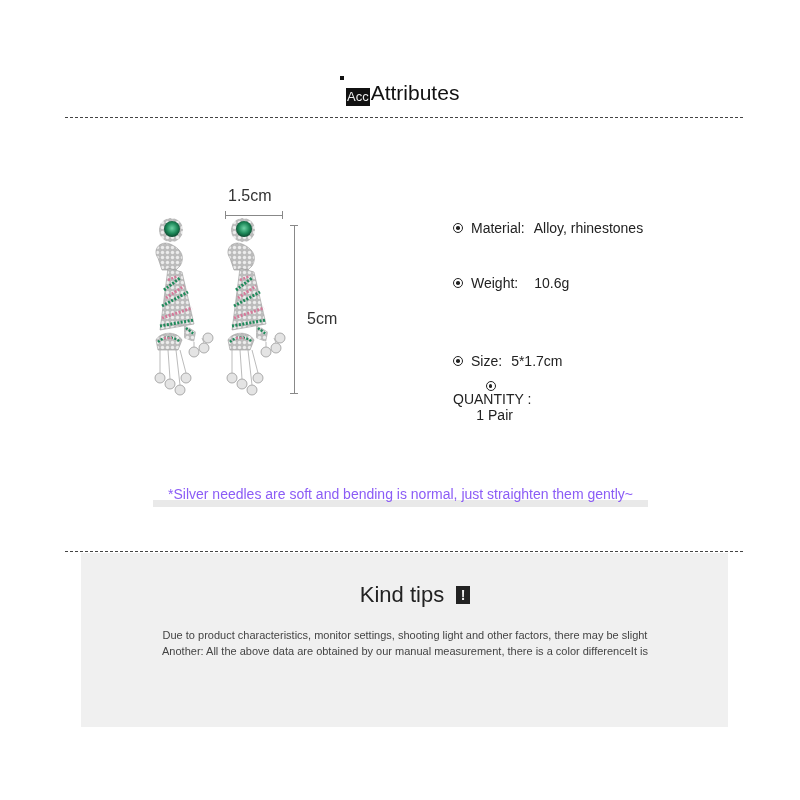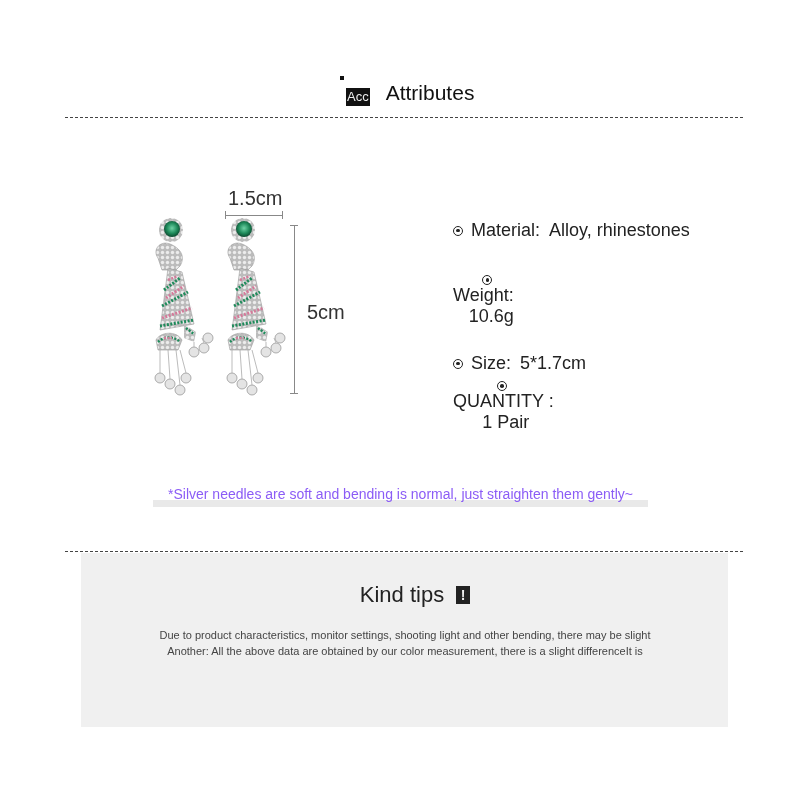--- a/index.html
+++ b/index.html
@@ -5,30 +5,30 @@
   html, body { margin:0; padding:0; background:#ffffff; }
   body { width:800px; height:800px; position:relative; overflow:hidden;
          font-family:"Liberation Sans", sans-serif; color:#222; }
   .abs { position:absolute; }
 
   
   .title-wrap { left:340px; top:76px; height:30px; display:flex; align-items:flex-end;justify-content:flex-end; }
   .title-dot { position:absolute; left:0; top:0; width:4px; height:4px; background:#111; }
   .title-tag { background:#111; color:#eee; font-size:13px; line-height:18px; padding:0 1px;
                margin-left:6px; margin-top:8px; letter-spacing:0; }
-  .title-text { font-size:21px; color:#111; line-height:26px; margin-left:16px; }
+  .title-text { font-size:21px; color:#111; line-height:26px; margin-left:1px; }
   .dash { height:0; border-top:1.3px dashed #444; }
-  .dim-label { font-size:20px; color:#333; }
+  .dim-label { font-size:16px; color:#333; }
   .hline { height:1px; background:#888; }
   .vline { width:1px; background:#888; }
   .tick-v { width:1px; height:8px; background:#888; }
   .tick-h { width:8px; height:1px; background:#888; }
 
   
-  .attr { left:453px; display:flex; align-items:center; font-size:18px; color:#222; }
+  .attr { left:453px; display:flex; align-items:center; font-size:14px; color:#222; }
   .attr .bullet { width:8px; height:8px; border:1.3px solid #222; border-radius:50%;
                   position:relative; margin-right:8px; }
   .attr .bullet::after { content:""; position:absolute; left:2.2px; top:2.2px; width:3.6px;
                          height:3.6px; border-radius:50%; background:#222; }
   .attr .label { margin-right:9px; }
   .note { left:153px; top:486px; width:495px; font-size:14px; color:#8b5cf6;
           text-align:center; }
   .note-hl { left:153px; top:500px; width:495px; height:7px; background:#e9e9e9; }
 
   
@@ -110,28 +110,28 @@
 </div>
 
 <div class="abs dim-label" style="left:228px; top:187px;">1.5cm</div>
 <div class="abs hline" style="left:225px; top:215px; width:57px;"></div>
 <div class="abs tick-v" style="left:225px; top:211px;"></div>
 <div class="abs tick-v" style="left:282px; top:211px;"></div>
 
 <div class="abs vline" style="left:294px; top:225px; height:168px;"></div>
 <div class="abs tick-h" style="left:290px; top:225px;"></div>
 <div class="abs tick-h" style="left:290px; top:393px;"></div>
-<div class="abs dim-label" style="left:307px; top:301px;">5cm</div>
+<div class="abs dim-label" style="left:307px; top:310px;">5cm</div>
 
 <div class="abs attr" style="top:220px;">
   <span class="bullet"></span>
   <span class="label">Material:</span>
   <span>Alloy, rhinestones</span>
 </div>
-<div class="abs attr" style="top:275px;flex-direction:column;">
+<div class="abs attr" style="top:275px;">
   <span class="bullet"></span>
   <span class="label" style="margin-right:16px;">Weight:</span>
   <span>10.6g</span>
 </div>
 <div class="abs attr" style="top:331px;margin-top:22px;">
   <span class="bullet"></span>
   <span class="label">Size:</span>
   <span>5*1.7cm</span>
 </div>
 <div class="abs attr" style="top:381px;flex-direction:column;">
@@ -144,15 +144,15 @@
 <div class="abs note">*Silver needles are soft and bending is normal, just straighten them gently~</div>
 
 <div class="abs dash" style="left:65px; top:551px; width:678px;"></div>
 
 <div class="abs tips-box"></div>
 <div class="abs tips-title">
   <span>Kind tips</span>
   <span class="excl">!</span>
 </div>
 <div class="abs tips-body">
-  <div>Due to product characteristics, monitor settings, shooting light and other bending, there may be slight</div>
-  <div>Another: All the above data are obtained by our color measurement, there is a slight differenceIt is</div>
+  <div>Due to product characteristics, monitor settings, shooting light and other factors, there may be slight</div>
+  <div>Another: All the above data are obtained by our manual measurement, there is a color differenceIt is</div>
 </div>
 
 </body></html>

